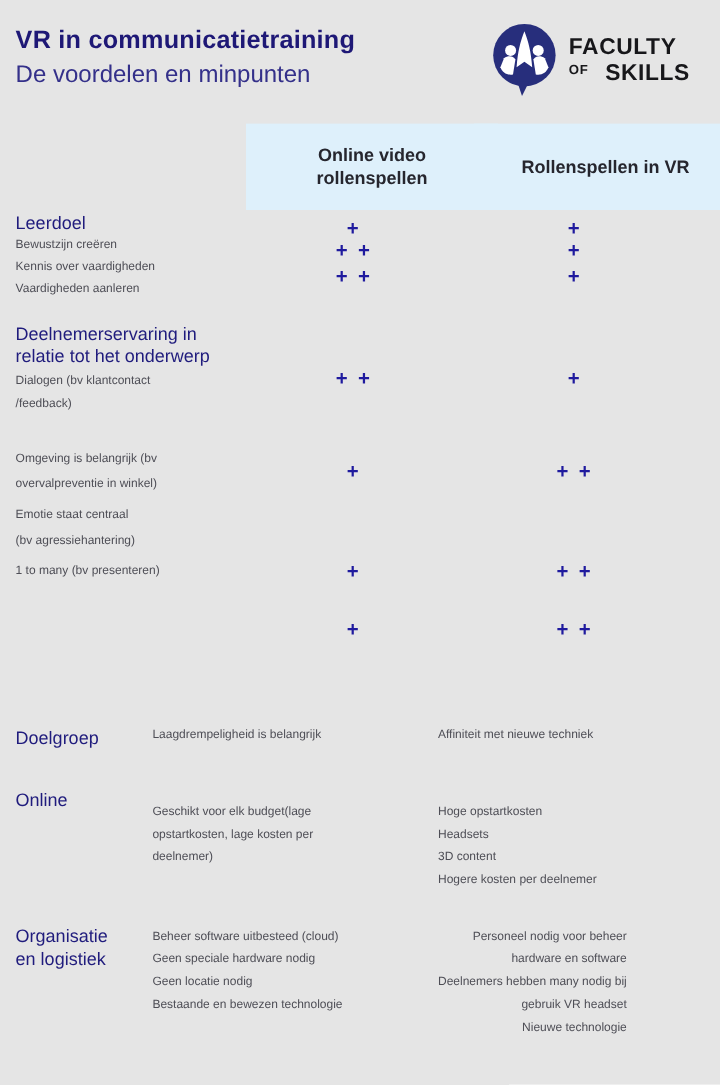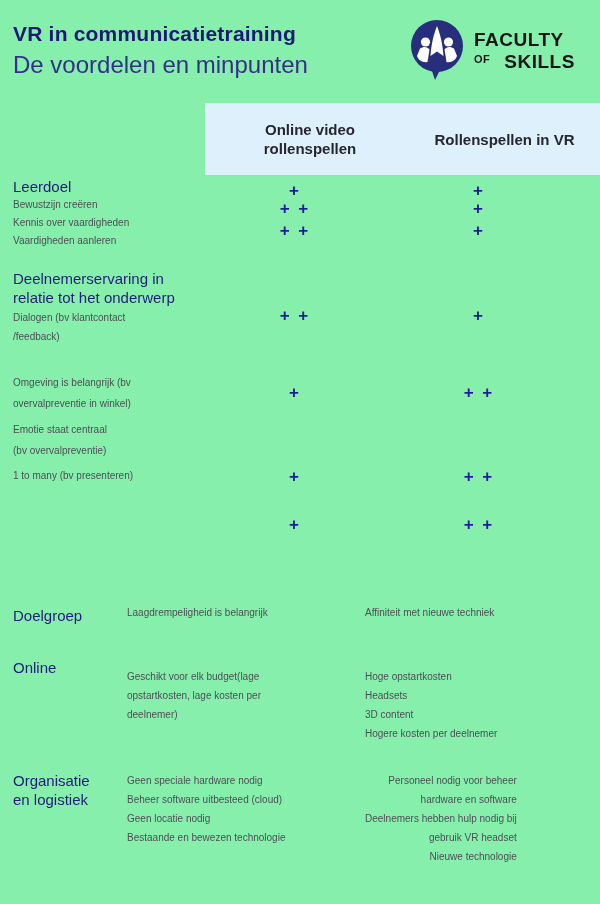--- a/index.html
+++ b/index.html
@@ -8,26 +8,26 @@
     --heading:#201c7d;
     --plus:#1f1a9e;
     --body:#4e4e56;
     --header-bg:#def0fb;
     --header-text:#26262e;
     --logo-navy:#272e7c;
     --brand-text:#17171a;
   }
   html,body{margin:0;padding:0;background:#fff;}
   #canvas{
-    position:relative;width:600px;height:904px;background:#86efac;
+    position:relative;width:600px;height:904px;background:#e5e5e5;
     font-family:"Liberation Sans", sans-serif;overflow:hidden;
   }
   .abs{position:absolute;}
   .page-title{left:13px;top:22px;font-size:21px;font-weight:700;color:var(--navy);letter-spacing:.2px;}
-  .page-subtitle{left:13px;top:51px;font-size:24px;font-weight:400;color:var(--subtitle);}
+  .page-subtitle{left:13px;top:51px;font-size:20px;font-weight:400;color:var(--subtitle);}
   .logo{left:407px;top:18px;display:flex;align-items:center;}
   .logo-icon{width:60px;height:64px;flex:0 0 auto;}
   .brand{margin-left:7px;color:var(--brand-text);line-height:1;}
   .brand-top{font-size:19px;font-weight:800;letter-spacing:.5px;}
   .brand-bottom{margin-top:3px;font-size:19px;font-weight:800;letter-spacing:.5px;}
   .brand-of{font-size:11px;font-weight:700;letter-spacing:.5px;position:relative;top:-5px;margin-right:14px;}
   .colhead{top:103px;height:72px;background:var(--header-bg);display:flex;align-items:center;justify-content:center;text-align:center;}
   .colhead-online{left:205px;width:210px;}
   .colhead-vr{left:395px;width:219px;}
   .colhead .t{font-size:15px;font-weight:700;color:var(--header-text);line-height:19px;}
@@ -103,21 +103,21 @@
 
   <div class="abs body-t lh21" style="left:13px;top:372px;">
     <div>Omgeving is belangrijk (bv</div>
     <div>overvalpreventie in winkel)</div>
   </div>
   <div class="pc c-online" style="top:382px;">+</div>
   <div class="pc c-vr" style="top:382px;">+ +</div>
 
   <div class="abs body-t lh21" style="left:13px;top:419px;">
     <div>Emotie staat centraal</div>
-    <div>(bv overvalpreventie)</div>
+    <div>(bv agressiehantering)</div>
   </div>
 
   <div class="abs body-t" style="left:13px;top:470px;">1 to many (bv presenteren)</div>
   <div class="pc c-online" style="top:466px;">+</div>
   <div class="pc c-vr" style="top:466px;">+ +</div>
 
   <div class="pc c-online" style="top:514px;">+</div>
   <div class="pc c-vr" style="top:514px;">+ +</div>
 
   <div class="abs sec-h" style="left:13px;top:606px;">Doelgroep</div>
@@ -135,26 +135,26 @@
     <div>Headsets</div>
     <div>3D content</div>
     <div>Hogere kosten per deelnemer</div>
   </div>
 
   <div class="abs sec-h" style="left:13px;top:771px;">
     <div>Organisatie</div>
     <div>en logistiek</div>
   </div>
   <div class="abs body-t lh19" style="left:127px;top:771px;">
+    <div>Beheer software uitbesteed (cloud)</div>
     <div>Geen speciale hardware nodig</div>
-    <div>Beheer software uitbesteed (cloud)</div>
     <div>Geen locatie nodig</div>
     <div>Bestaande en bewezen technologie</div>
   </div>
   <div class="abs body-t lh19" style="left:365px;top:771px;text-align:right;">
     <div>Personeel nodig voor beheer</div>
     <div>hardware en software</div>
-    <div>Deelnemers hebben hulp nodig bij</div>
+    <div>Deelnemers hebben many nodig bij</div>
     <div>gebruik VR headset</div>
     <div>Nieuwe technologie</div>
   </div>
 
 </div>
 
 </body></html>

